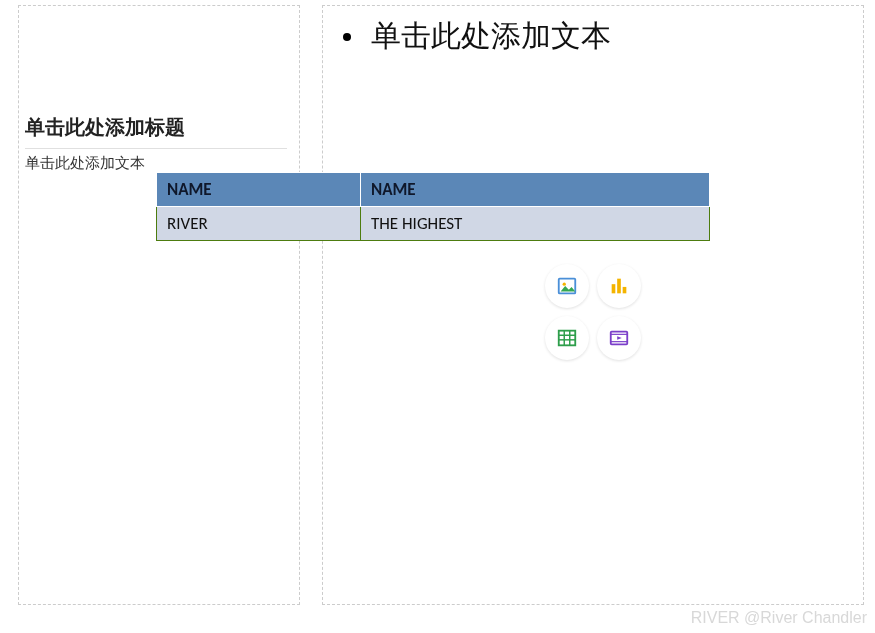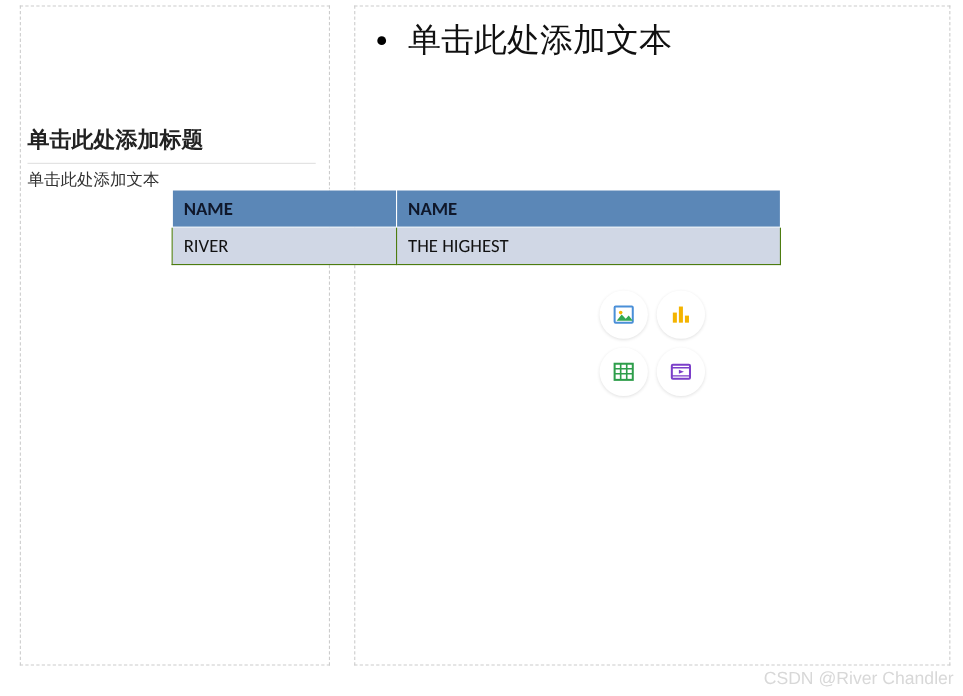--- a/index.html
+++ b/index.html
@@ -179,13 +179,13 @@
   <div class="insert-btn">
     <svg width="22" height="22" viewBox="0 0 24 24">
       <rect x="3" y="5" width="18" height="14" rx="1" fill="none" stroke="#7b3ec9" stroke-width="2"></rect>
       <line x1="3" y1="8" x2="21" y2="8" stroke="#7b3ec9" stroke-width="1.3"></line>
       <line x1="3" y1="16" x2="21" y2="16" stroke="#7b3ec9" stroke-width="1.3"></line>
       <path d="M10 10 L15 12 L10 14 Z" fill="#7b3ec9"></path>
     </svg>
   </div>
 </div>
 
-<div class="watermark">CSDN @River Chandler</div>
+<div class="watermark">RIVER @River Chandler</div>
 
 </body></html>

